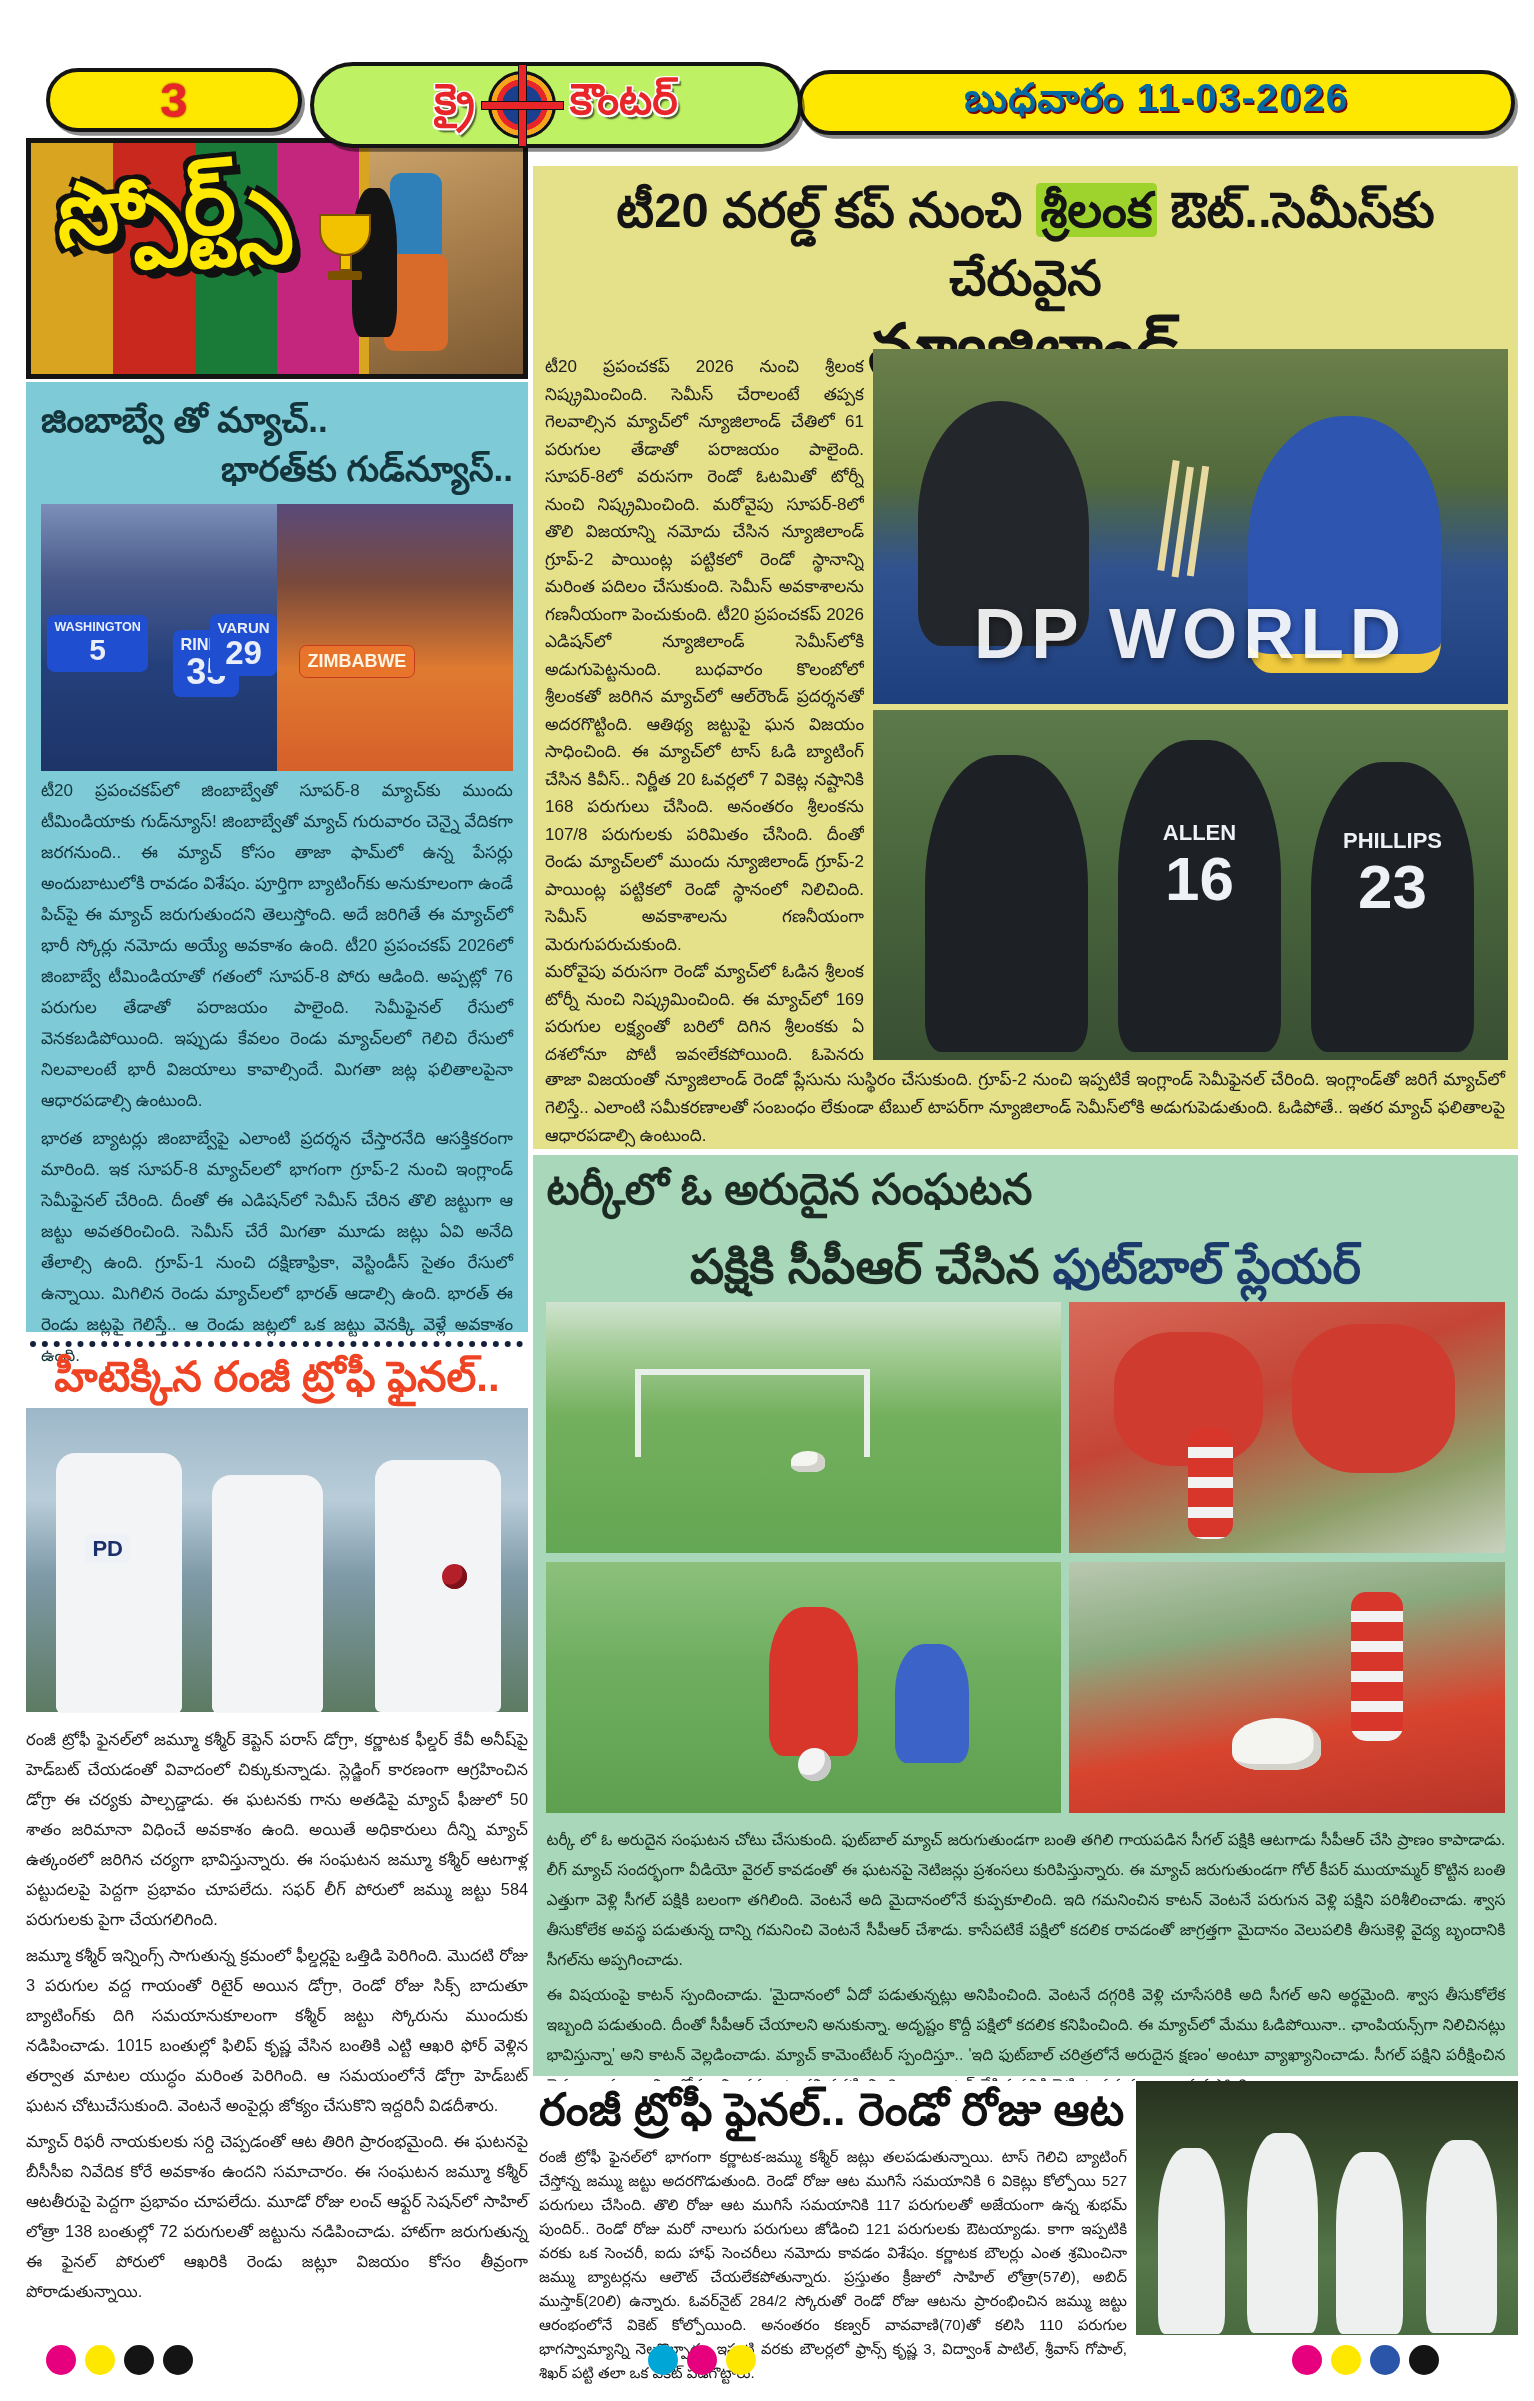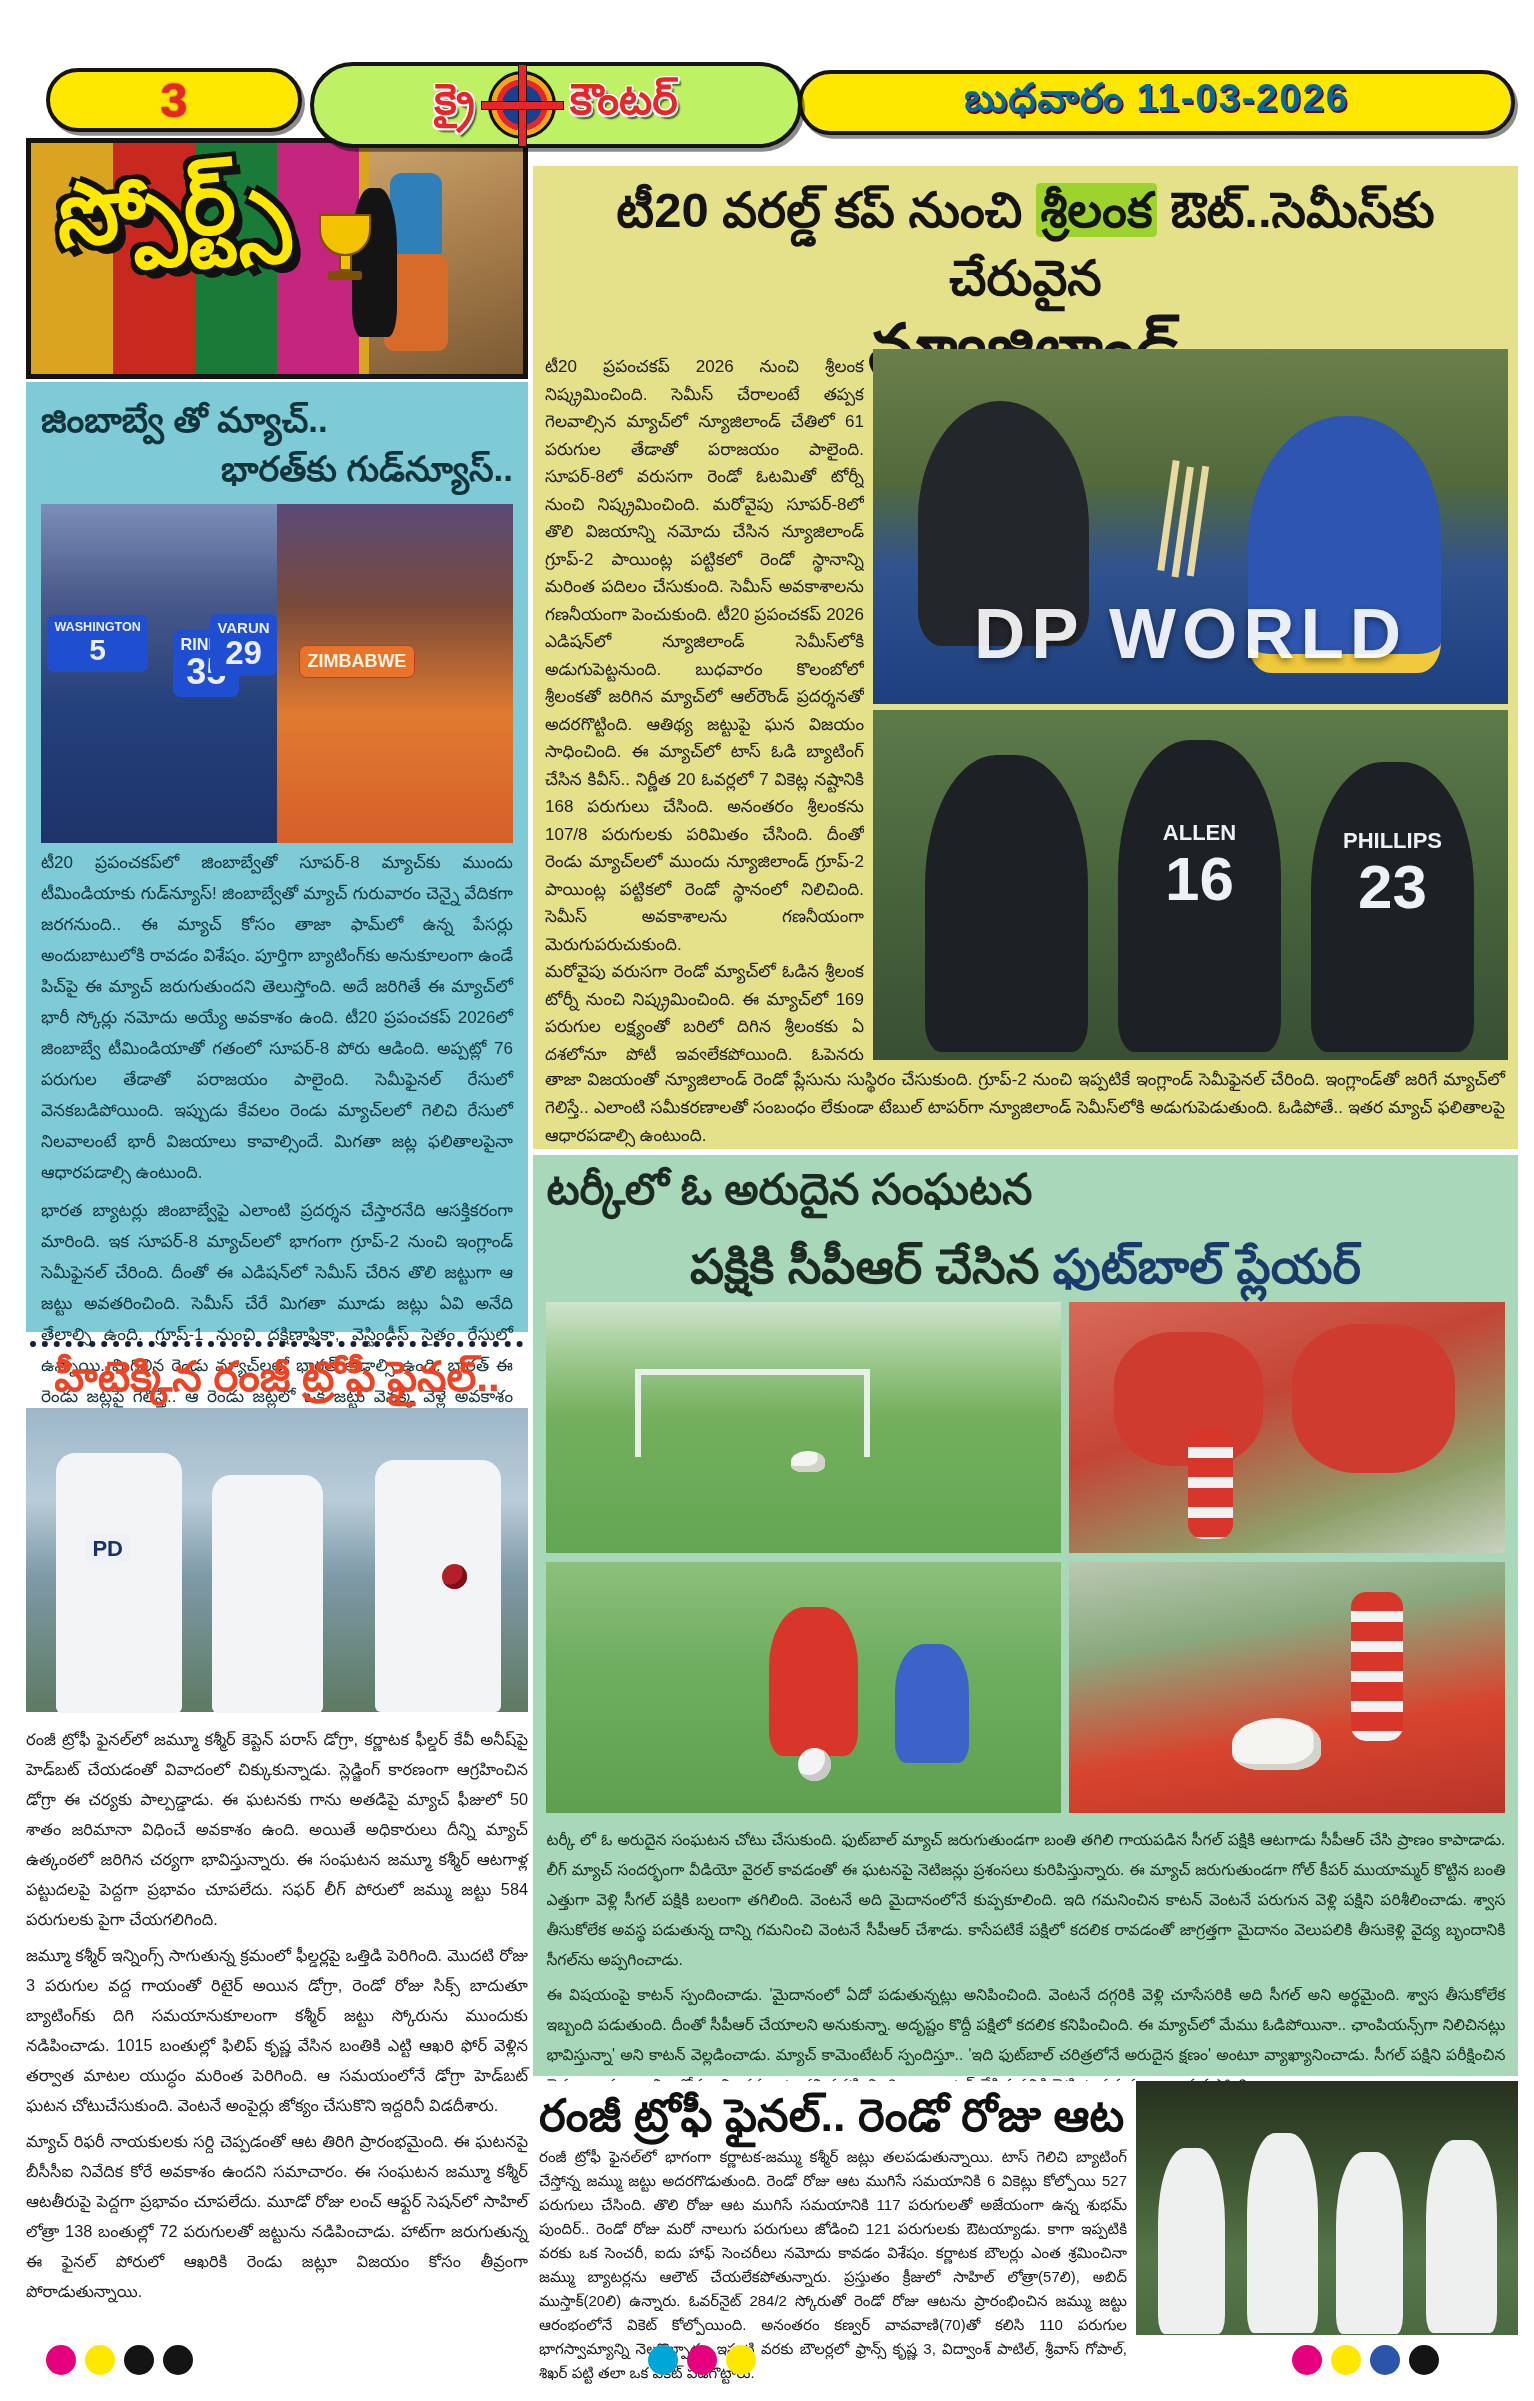--- a/index.html
+++ b/index.html
@@ -32,21 +32,21 @@
   .sports-word{position:absolute;left:25px;top:18px;width:319px;font-size:88px;line-height:83px;font-weight:bold;color:#ffe800;transform:rotate(-5deg);
                text-shadow:-4.5px -4.5px 0 #111,4.5px -4.5px 0 #111,-4.5px 4.5px 0 #111,4.5px 4.5px 0 #111,7.4px 9px 0 #111;}
   .trophy{position:absolute;left:288px;top:71px;width:52px;height:71px;}
   .trophy .cup{width:52px;height:42px;background:#f2c country;background:#f2c200;border-radius:0 0 30px 30px;border:2.2px solid #7a5200;box-sizing:border-box;}
   .trophy .stem{width:9px;height:13.4px;background:#f2c200;margin:0 auto;border:2.2px solid #7a5200;border-top:none;}
   .trophy .base{width:34px;height:9px;background:#7a5200;margin:0 auto;border-radius:2.2px;}
   
   .zim-block{position:absolute;left:26px;top:382px;width:502px;height:950px;background:#7ecad6;box-sizing:border-box;padding:13.4px 15px;}
   .zim-h1{font-size:35px;font-weight:bold;color:#14343c;line-height:49px;}
   .zim-h1 .l2{display:block;text-align:right;}
-  .zim-photos{display:flex;gap:0;margin-top:10.4px;height:339px;}
+  .zim-photos{display:flex;gap:0;margin-top:10.4px;height:267px;}
   .photo{position:relative;overflow:hidden;}
   .ph-india{flex:1;background:linear-gradient(180deg,#7b8fb8 0%,#49598a 28%,#24407c 60%,#1d3468 100%);}
   .jersey{position:absolute;color:#e9eef9;font-weight:bold;text-align:center;line-height:1.05;}
   .j-blue{background:#1f4fd0;border-radius:7.4px;padding:6px 7.4px;}
   .ph-zim{flex:1;background:linear-gradient(180deg,#5a4a7a 0%,#7a4a3a 30%,#e07a30 62%,#d65f2a 100%);}
   .j-orange{background:#e8742c;border-radius:7.4px;padding:6px 7.4px;color:#fff3e2;border:1.5px solid #c23b1e;}
   .zim-body{margin-top:4px;}
   .zim-body p{margin:0 0 7.4px 0;font-size:17px;line-height:31px;color:#11343c;text-align:justify;}
   
   .dotted-sep{position:absolute;left:30px;top:1341px;width:493px;border-top:6.7px dotted #15203a;}
@@ -91,21 +91,21 @@
   .sock{position:absolute;background:repeating-linear-gradient(180deg,#d8362a 0 19.3px,#f2f2f2 19.3px 30px);border-radius:15px;}
   .tp3{background:linear-gradient(180deg,#8cc07c 0%,#6fae60 40%,#5ea04f 100%);}
   .red-player{position:absolute;width:89px;height:149px;background:#d8362a;border-radius:40% 40% 16% 16%;}
   .fball{position:absolute;width:33px;height:33px;border-radius:50%;background:#f4f4f4;box-shadow:inset -6px -6px 0 #c9c9c9;}
   .tp4{background:linear-gradient(170deg,#b9c8b0 0%,#8aa97e 30%,#d8442e 65%,#b8352a 100%);}
   .bird{position:absolute;width:89px;height:52px;background:#f4f4f0;border-radius:60% 60% 40% 40%;box-shadow:inset -7.4px -6px 0 #d3d3cc;}
   .turkey-body{position:absolute;left:13.4px;top:670px;width:959px;}
   .turkey-body p{margin:0 0 4.5px 0;font-size:15.6px;line-height:30px;color:#16281e;text-align:justify;}
   
   .ranji-right{position:absolute;left:533px;top:2081px;width:985px;height:254px;background:#ffffff;}
-  .ranji-right-h{font-size:45px;font-weight:bold;color:#111;margin:9px 0 0 6px;}
+  .ranji-right-h{font-size:45px;font-weight:bold;color:#111;margin:3px 0 0 6px;}
   .ranji-right-body{position:absolute;left:6px;top:64px;width:588px;}
   .ranji-right-body p{margin:0;font-size:15px;line-height:24px;color:#161616;text-align:justify;}
   .ranji-right-photo{position:absolute;right:0;top:0;width:382px;height:254px;
       background:linear-gradient(180deg,#26301f 0%,#3c5230 35%,#55774a 70%,#4a6b40 100%);}
   .wfig{position:absolute;background:#edf0ef;border-radius:40% 40% 10% 10%;}
   
   .marks{position:absolute;top:2345px;display:flex;gap:9px;}
   .dot{width:30px;height:30px;border-radius:50%;display:inline-block;}
 </style>
 </head>

